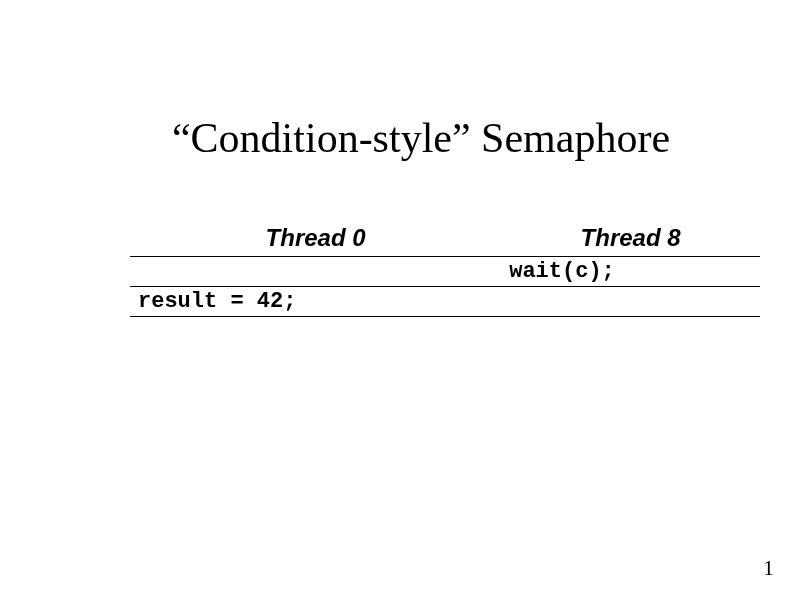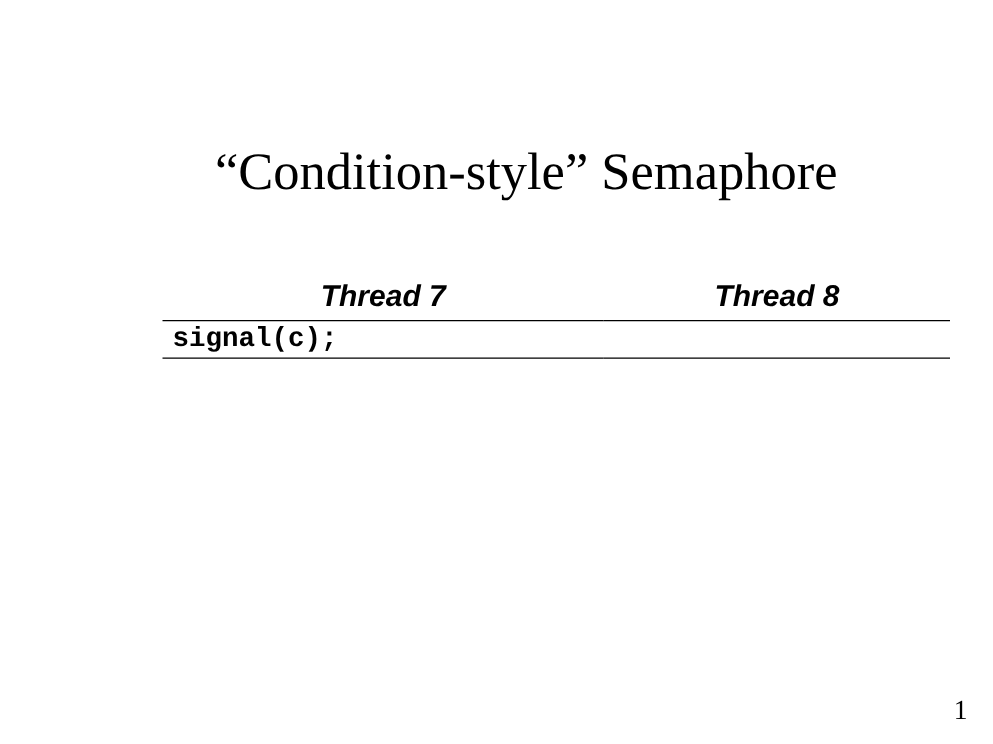--- a/index.html
+++ b/index.html
@@ -62,26 +62,30 @@
   </style>
 </head>
 <body>
 
 <div class="title">“Condition-style” Semaphore</div>
 
 <div class="table-wrap">
   <table>
     <thead>
       <tr>
-        <th>Thread 7</th>
+        <th>Thread 0</th>
         <th>Thread 8</th>
       </tr>
     </thead>
     <tbody>
       <tr>
-        <td>signal(c);</td>
+        <td></td>
+        <td>wait(c);</td>
+      </tr>
+      <tr>
+        <td>result = 42;</td>
         <td></td>
       </tr>
     </tbody>
   </table>
 </div>
 
 <div class="pagenum">1</div>
 
 </body></html>

